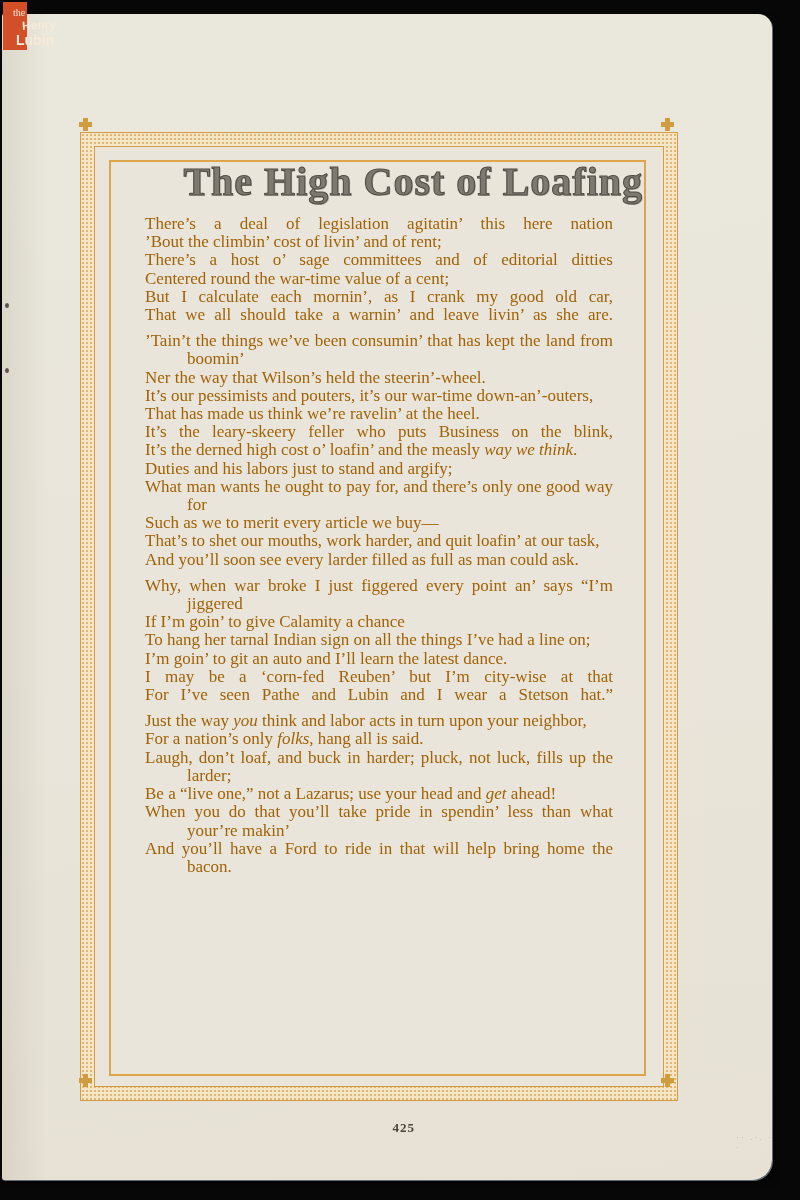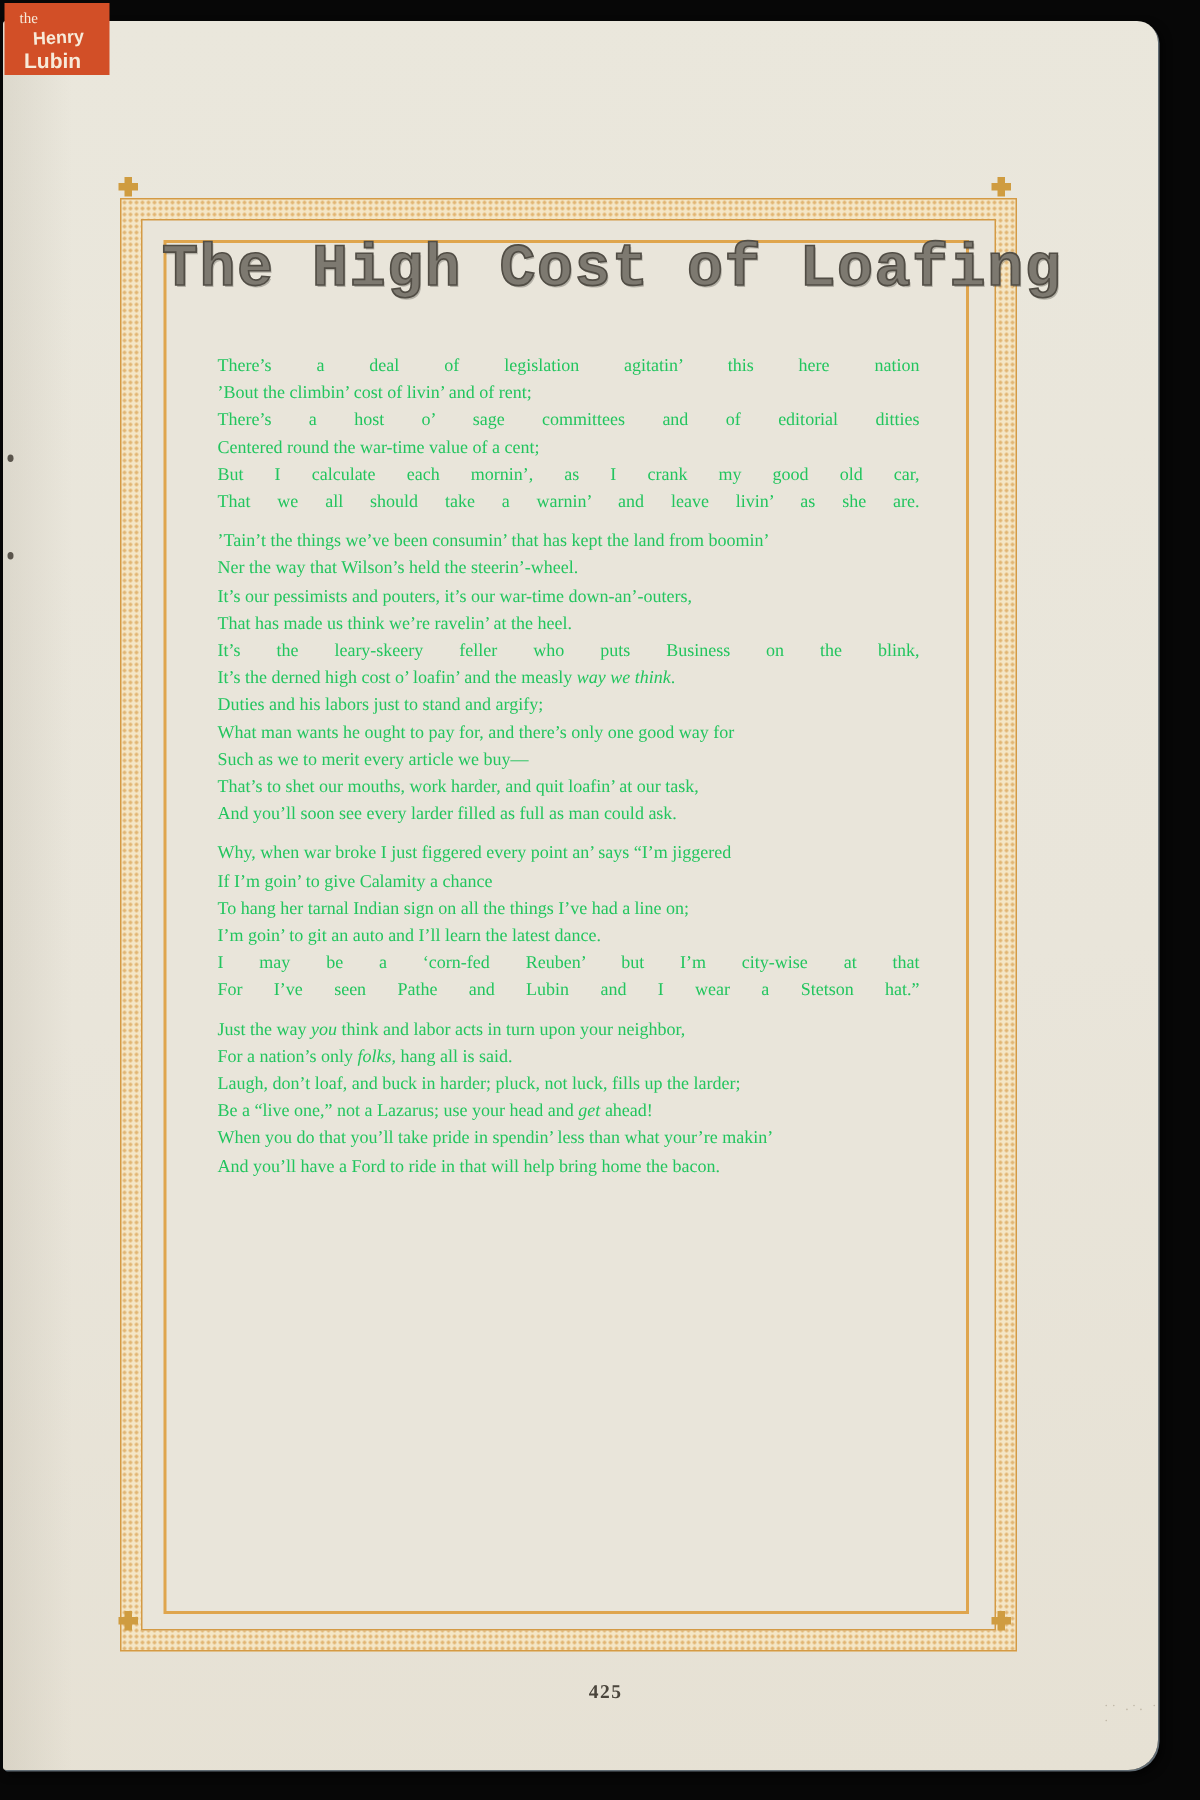--- a/index.html
+++ b/index.html
@@ -18,21 +18,21 @@
   .page::before{ 
     content:"";position:absolute;left:0;top:0;bottom:0;width:46px;
     background:linear-gradient(90deg,rgba(120,110,90,.12),rgba(120,110,90,0));
     border-radius:2px 0 0 2px;
   }
   .speck{position:absolute;width:4px;height:5px;background:#3a332c;border-radius:50%;opacity:.8;}
   .pencil-marks{position:absolute;left:736px;top:1132px;width:46px;height:8px;
     color:#b7ae9d;font-size:9px;letter-spacing:2px;opacity:.8;}
   
   .logo{
-    position:absolute;left:3px;top:2px;width:70px;height:48px;
+    position:absolute;left:3px;top:2px;width:24px;height:48px;
     background:#d24f27;color:#f7ead9;line-height:1;z-index:5;
     font-family:"Liberation Sans","DejaVu Sans",sans-serif;
   }
   .logo .w1{position:absolute;left:10px;top:6px;font-size:10px;font-family:"Liberation Serif",serif;}
   .logo .w2{position:absolute;left:19px;top:17px;font-size:12px;font-weight:bold;transform:rotate(-3deg);}
   .logo .w3{position:absolute;left:13px;top:31px;font-size:14px;font-weight:bold;}
   
   .band-outer{
     position:absolute;left:78px;top:118px;width:598px;height:969px;
     background:#f4e6c6;
@@ -49,30 +49,30 @@
     border:2px solid #dfa54d;box-sizing:border-box;
   }
   .cross{position:absolute;width:13px;height:13px;}
   .cross::before{content:"";position:absolute;left:4px;top:0;width:5px;height:13px;background:#cf9c40;}
   .cross::after{content:"";position:absolute;left:0;top:4px;width:13px;height:5px;background:#cf9c40;}
   .c-tl{left:79px;top:118px;} .c-tr{left:661px;top:118px;}
   .c-bl{left:79px;top:1074px;} .c-br{left:661px;top:1074px;}
   
   .doc-title{
     position:absolute;left:108px;top:158px;width:535px;
-    text-align:left;
-    font-family:Liberation Mono, monospace;
+    text-align:right;
+    font-family:Liberation Serif, serif;
     font-weight:bold;font-size:40px;letter-spacing:1px;
     color:#7d7970;-webkit-text-stroke:1.1px #514d45;
     text-shadow:1px 1px 0 rgba(81,77,69,.35);
     white-space:nowrap;
   }
   .poem{
-    position:absolute;left:145px;top:234px;width:468px;
-    font-size:12px;line-height:18.2px;color:#22c55e;
+    position:absolute;left:145px;top:215px;width:468px;
+    font-size:17px;line-height:18.2px;color:#a16207;
   }
   .poem p{
     margin:0;padding-left:42px;text-indent:-42px;
     text-align:justify;
   }
   .poem p.jl{text-align-last:justify;}
   .poem p.gap{margin-top:8px;}
   .poem i{font-style:italic;}
   .page-number{
     position:absolute;left:355px;top:1120px;width:60px;text-align:right;

